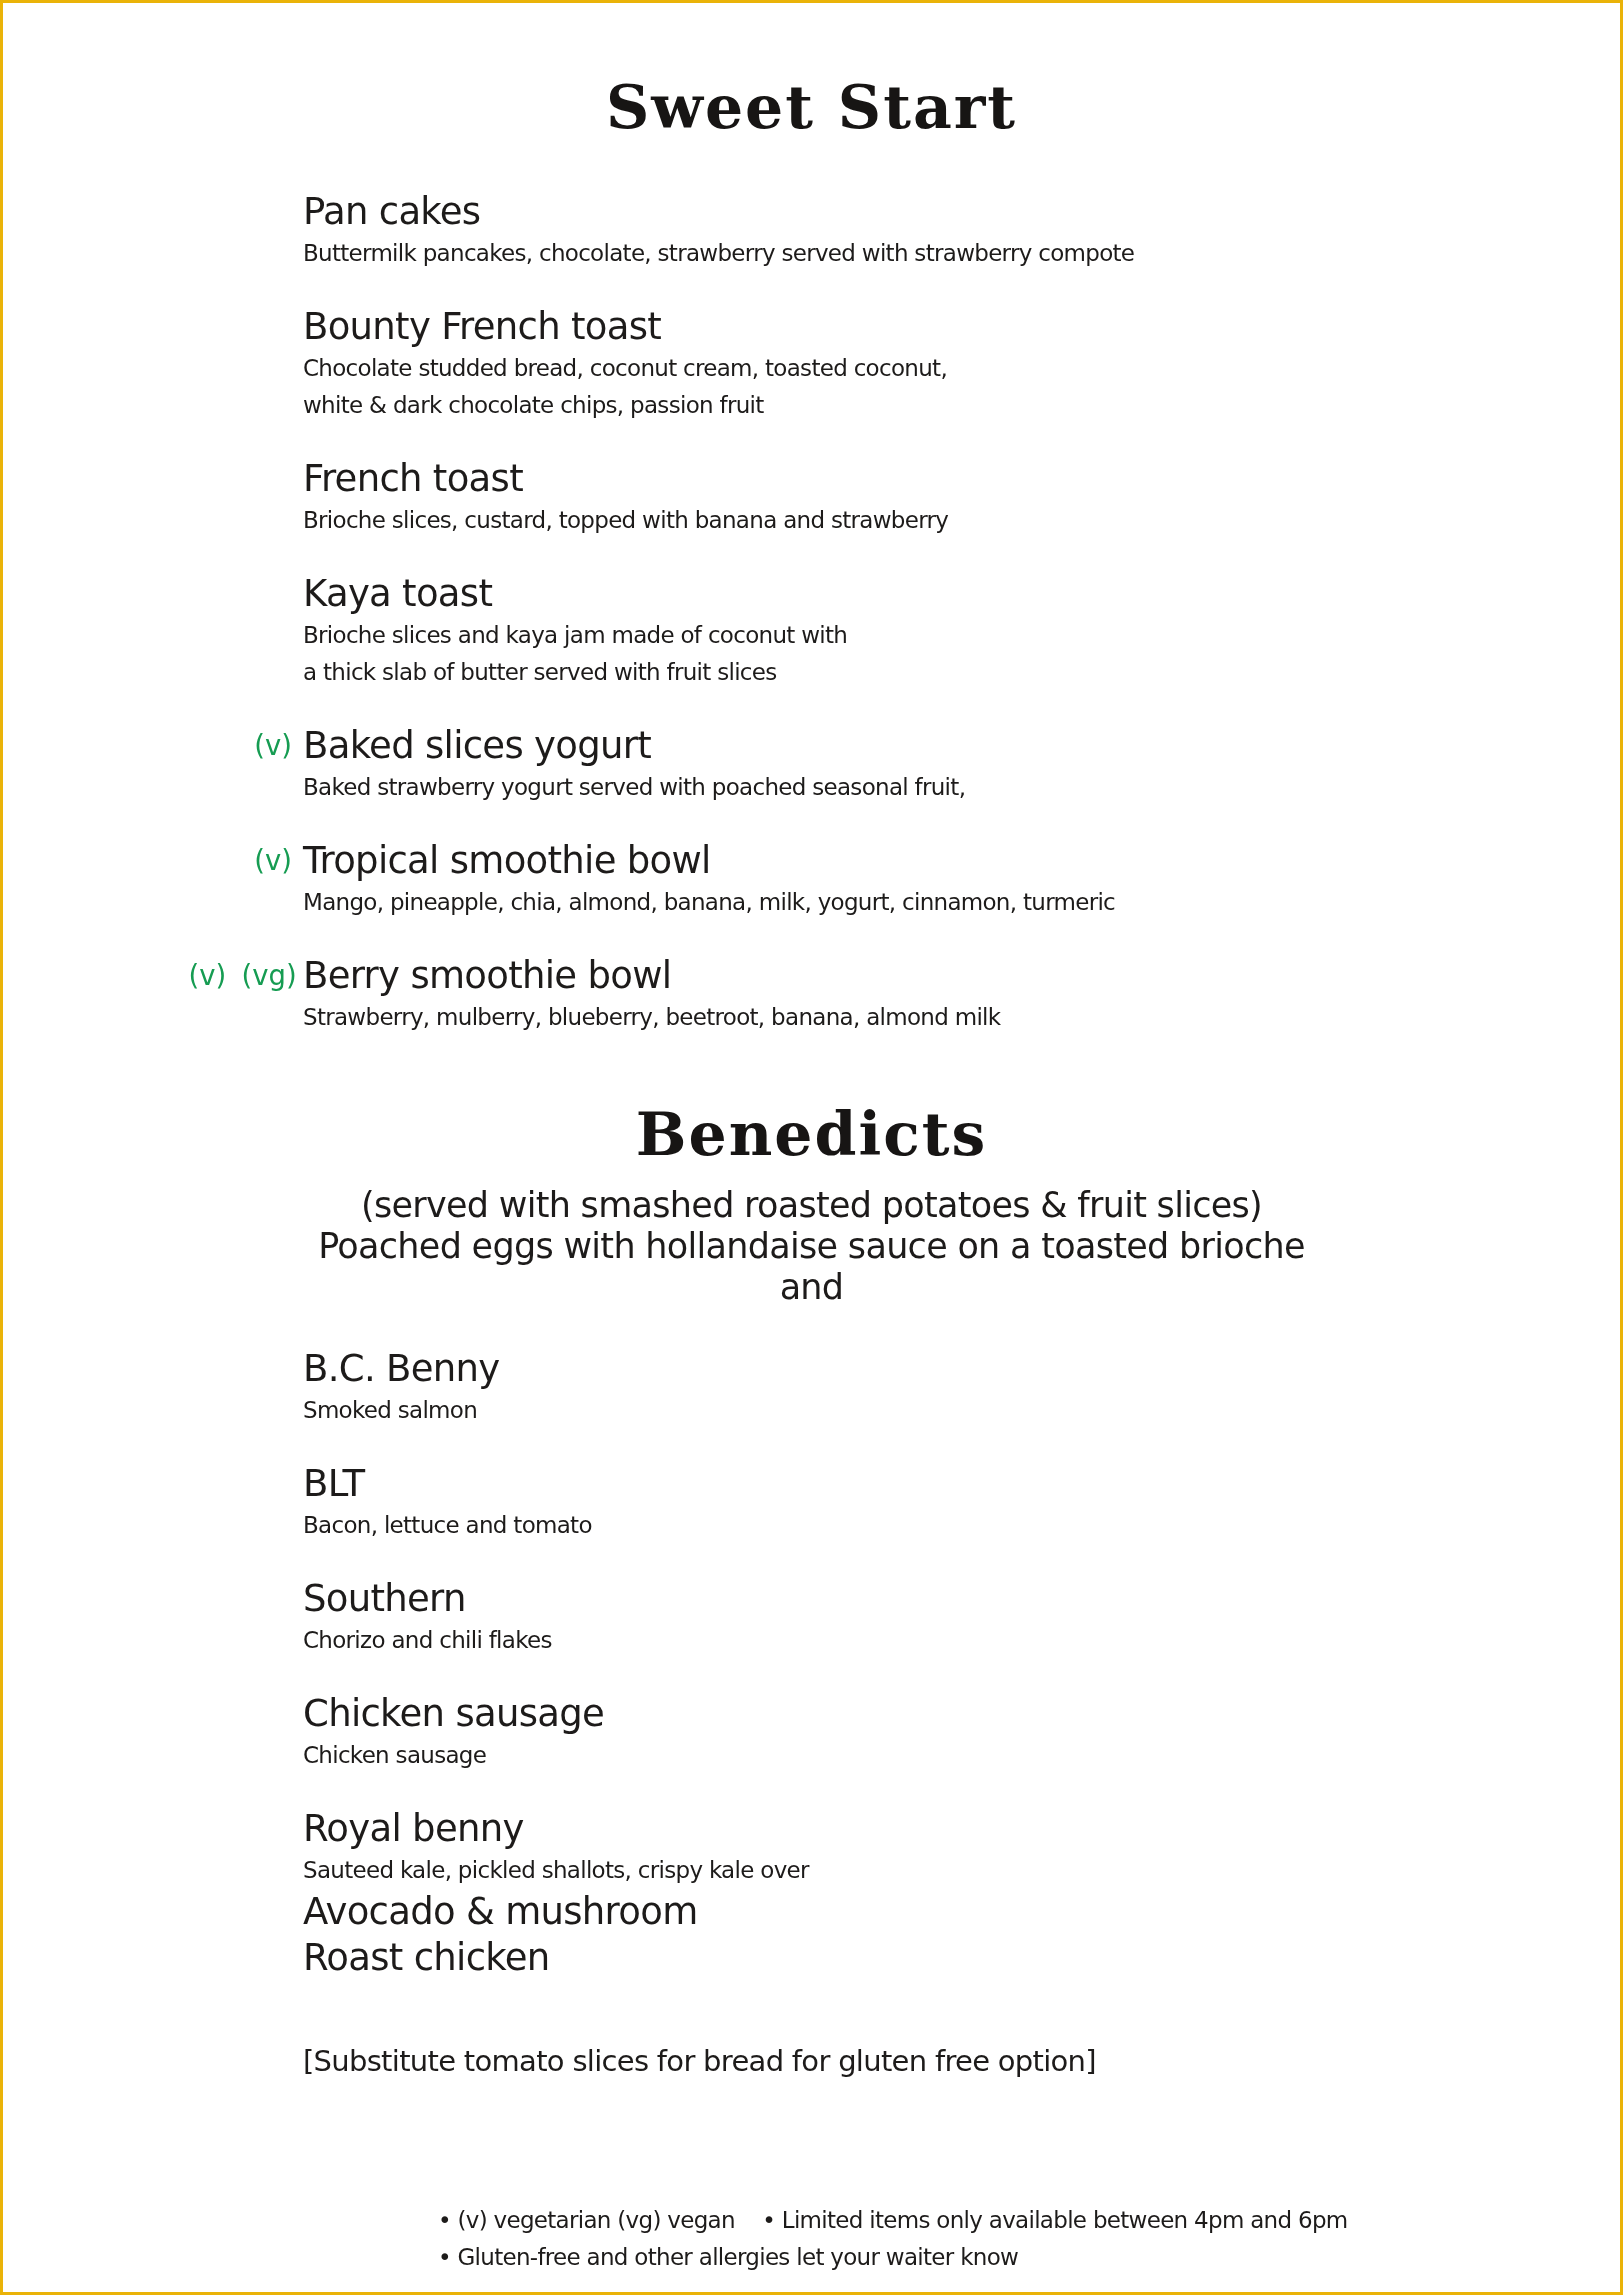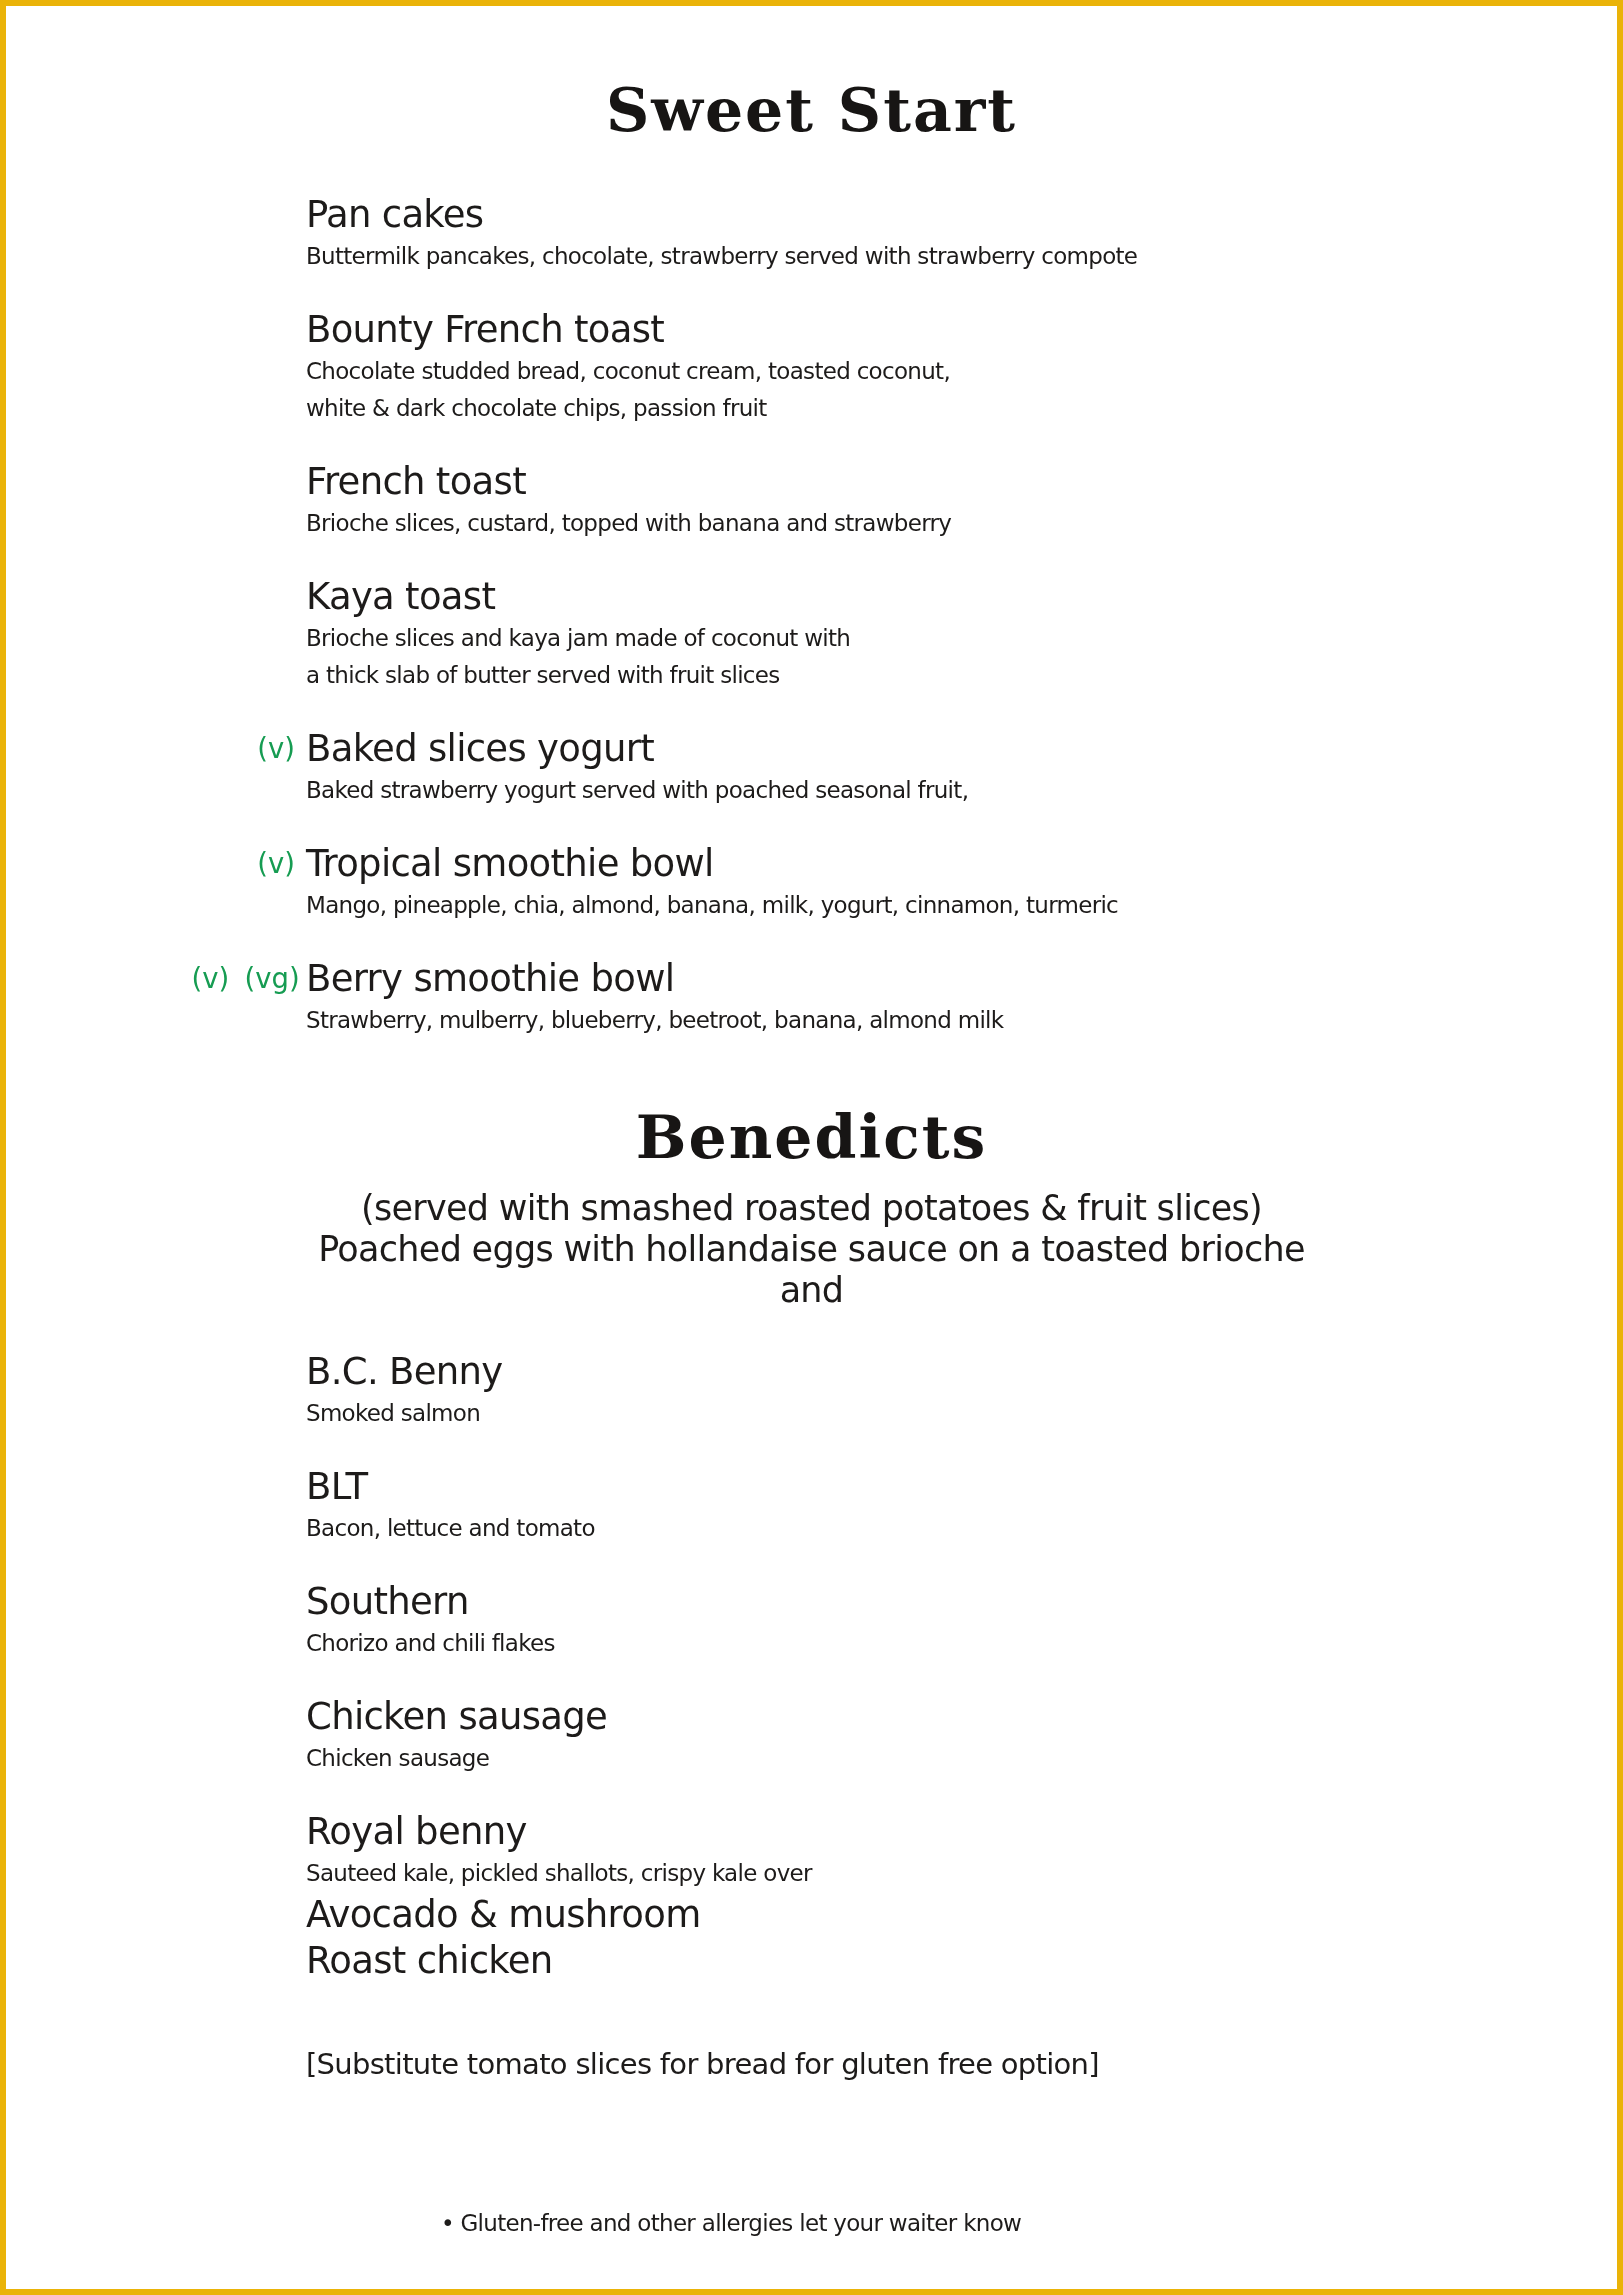--- a/index.html
+++ b/index.html
@@ -2,21 +2,21 @@
 <html style="font-size:10.5px"><head>
 <meta charset="utf-8">
 <style>
   html, body { margin: 0; padding: 0; background: #ffffff; }
   .page {
     position: relative;
     width: 1623px;
     height: 2295px;
     box-sizing: border-box;
     background: #ffffff;
-    border: 6px solid #eab308;
+    border: 3px solid #eab308;
     font-family: "DejaVu Sans", "Liberation Sans", sans-serif;
     color: #1d1b1a;
     overflow: hidden;
   }
   .content {
     padding: 69px 236px 0 300px;
   }
   .section-title {
     font-family: "DejaVu Serif", "Liberation Serif", serif;
     font-weight: 700;
@@ -167,17 +167,20 @@
       <div class="item-subtitle">Avocado &amp; mushroom</div>
       <div class="item-subtitle">Roast chicken</div>
     </div>
 
     <div class="gluten-note">[Substitute tomato slices for bread for gluten free option]</div>
 
   </div>
 
   <div class="footer">
     <div>
+      <span>• (v) vegetarian (vg) vegan</span><span class="sep"></span><span>• Limited items only available between 4pm and 6pm</span>
+    </div>
+    <div>
       <span>• Gluten-free and other allergies let your waiter know</span>
     </div>
   </div>
 </div>
 
 
 </body></html>

